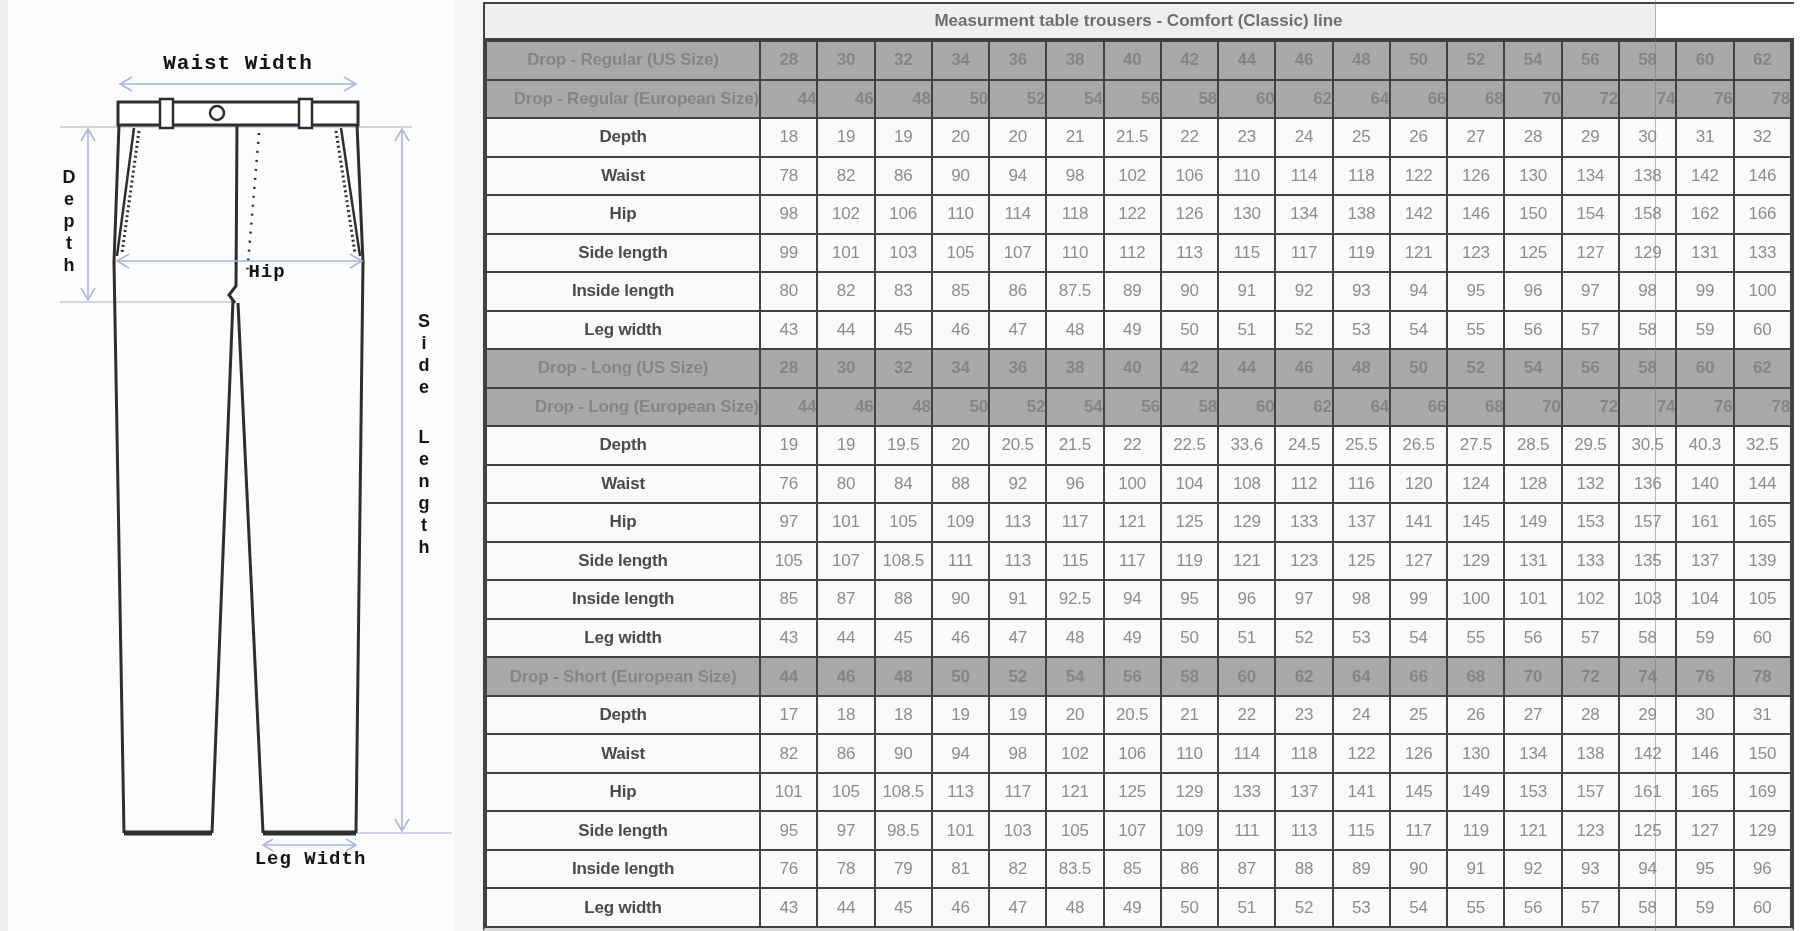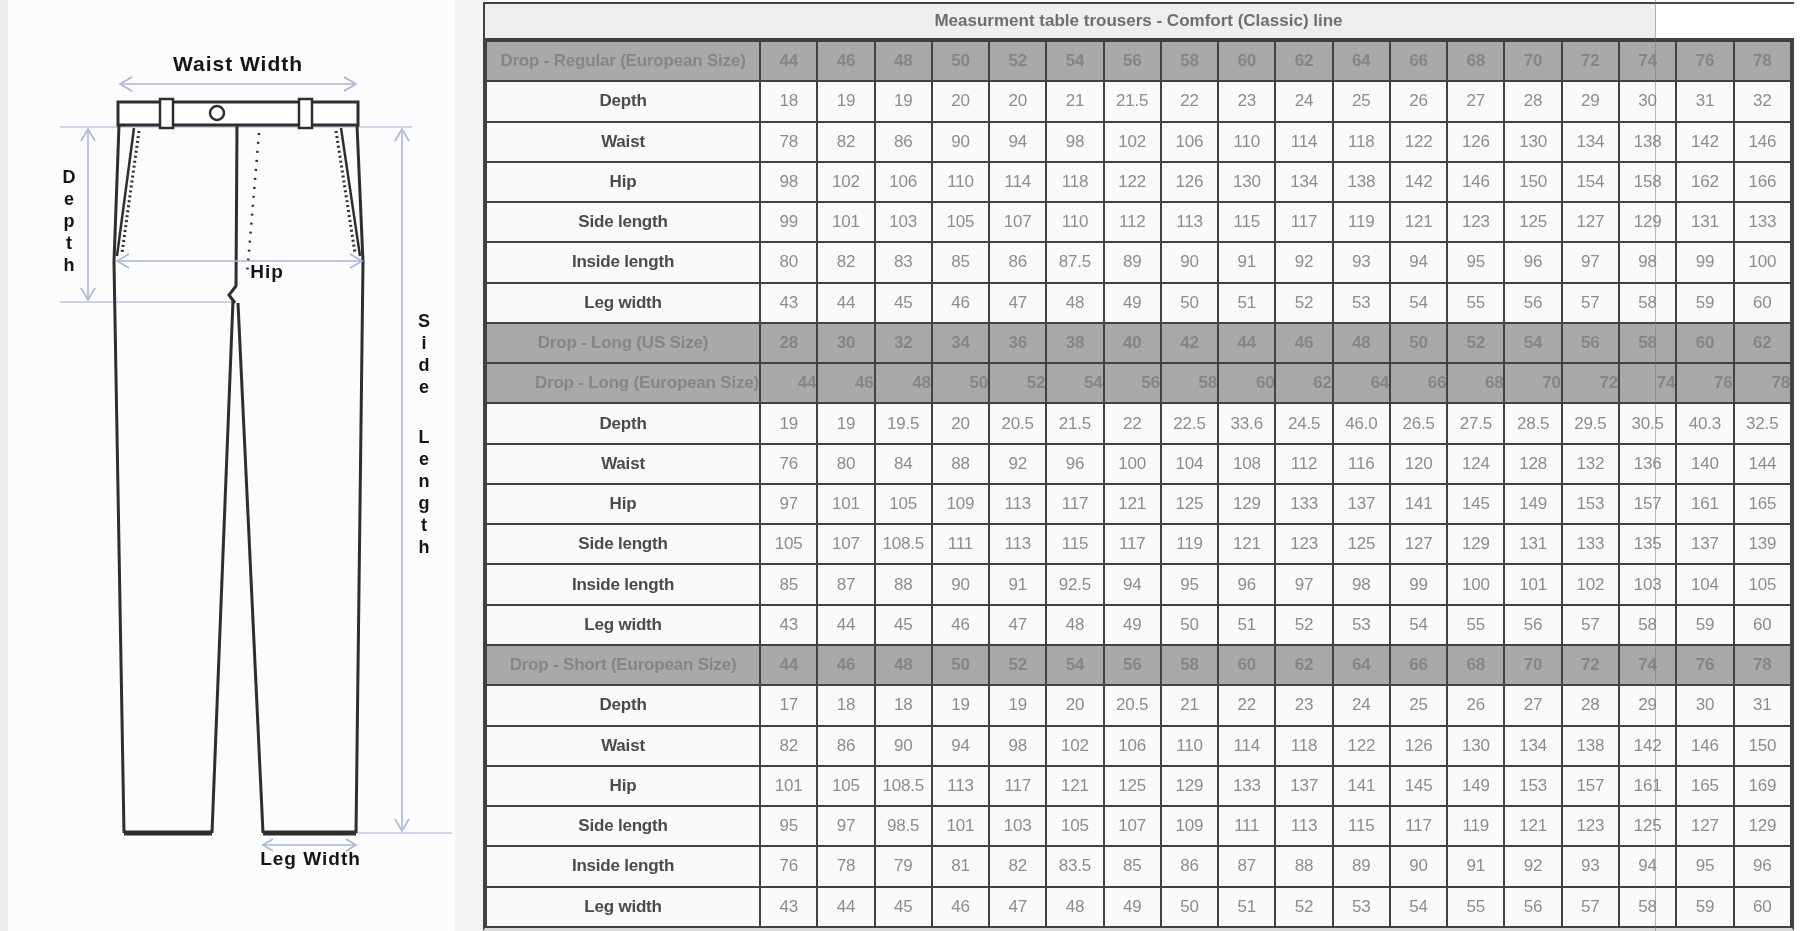--- a/index.html
+++ b/index.html
@@ -11,21 +11,21 @@
 
   
   .diagram{
     position:absolute;left:0;top:0;width:455px;height:931px;
     background:#fcfcfc;
   }
   .edge-strip{position:absolute;left:0;top:0;width:8px;height:931px;background:#ededed;}
   .gutter{position:absolute;left:455px;top:0;width:28px;height:931px;background:#f5f5f5;}
   .diagram svg{position:absolute;left:0;top:0;}
   .dlabel{position:absolute;color:#151515;font-weight:bold;line-height:1.1;}
-  .dlabel.center{text-align:center;}
+  .dlabel.center{text-align:center;font-family:Liberation Mono, monospace;}
   .vert div{text-align:center;height:22px;line-height:22px;}
   #lbl-waist{left:118px;top:52px;width:240px;font-size:21px;letter-spacing:1px;}
   #lbl-depth{left:56px;top:166px;width:26px;font-size:18px;}
   #lbl-hip{left:217px;top:262px;width:100px;font-size:19px;letter-spacing:1px;}
   #lbl-side{left:411px;top:310px;width:26px;font-size:18px;}
   #lbl-length{left:411px;top:426px;width:26px;font-size:18px;}
   #lbl-legwidth{left:243px;top:849px;width:135px;font-size:19px;letter-spacing:1px;}
 
   
   .table-wrap{
@@ -148,20 +148,41 @@
   <div class="dlabel center" id="lbl-legwidth">Leg Width</div>
 </div>
 
 <div class="gutter"></div>
 
 <div class="table-wrap">
   <div class="title-bar">Measurment table trousers - Comfort (Classic) line</div>
   <table class="meas">
     <tbody>
         <tr class="size">
+          <th>Drop - Regular (US Size)</th>
+          <td>28</td>
+          <td>30</td>
+          <td>32</td>
+          <td>34</td>
+          <td>36</td>
+          <td>38</td>
+          <td>40</td>
+          <td>42</td>
+          <td>44</td>
+          <td>46</td>
+          <td>48</td>
+          <td>50</td>
+          <td>52</td>
+          <td>54</td>
+          <td>56</td>
+          <td>58</td>
+          <td>60</td>
+          <td>62</td>
+        </tr>
+        <tr class="size">
           <th>Drop - Regular (European Size)</th>
           <td>44</td>
           <td>46</td>
           <td>48</td>
           <td>50</td>
           <td>52</td>
           <td>54</td>
           <td>56</td>
           <td>58</td>
           <td>60</td>
@@ -348,21 +369,21 @@
           <td>19</td>
           <td>19</td>
           <td>19.5</td>
           <td>20</td>
           <td>20.5</td>
           <td>21.5</td>
           <td>22</td>
           <td>22.5</td>
           <td>33.6</td>
           <td>24.5</td>
-          <td>46.0</td>
+          <td>25.5</td>
           <td>26.5</td>
           <td>27.5</td>
           <td>28.5</td>
           <td>29.5</td>
           <td>30.5</td>
           <td>40.3</td>
           <td>32.5</td>
         </tr>
         <tr class="data">
           <th>Waist</th>

